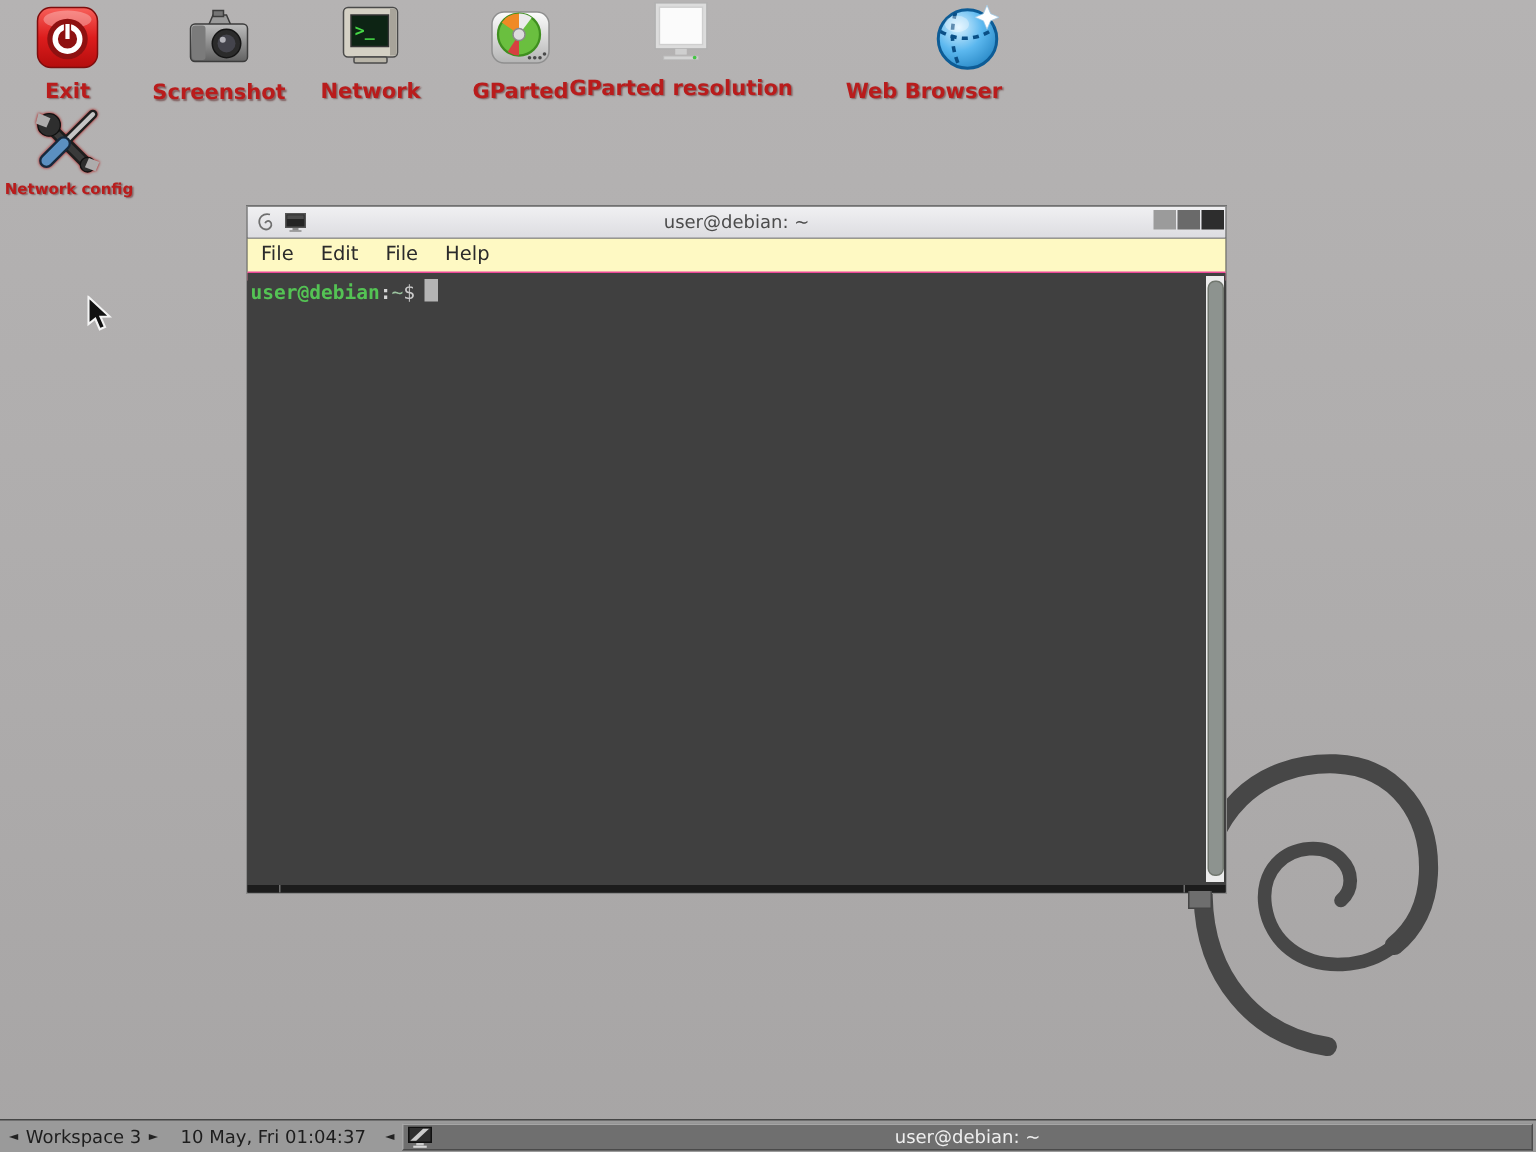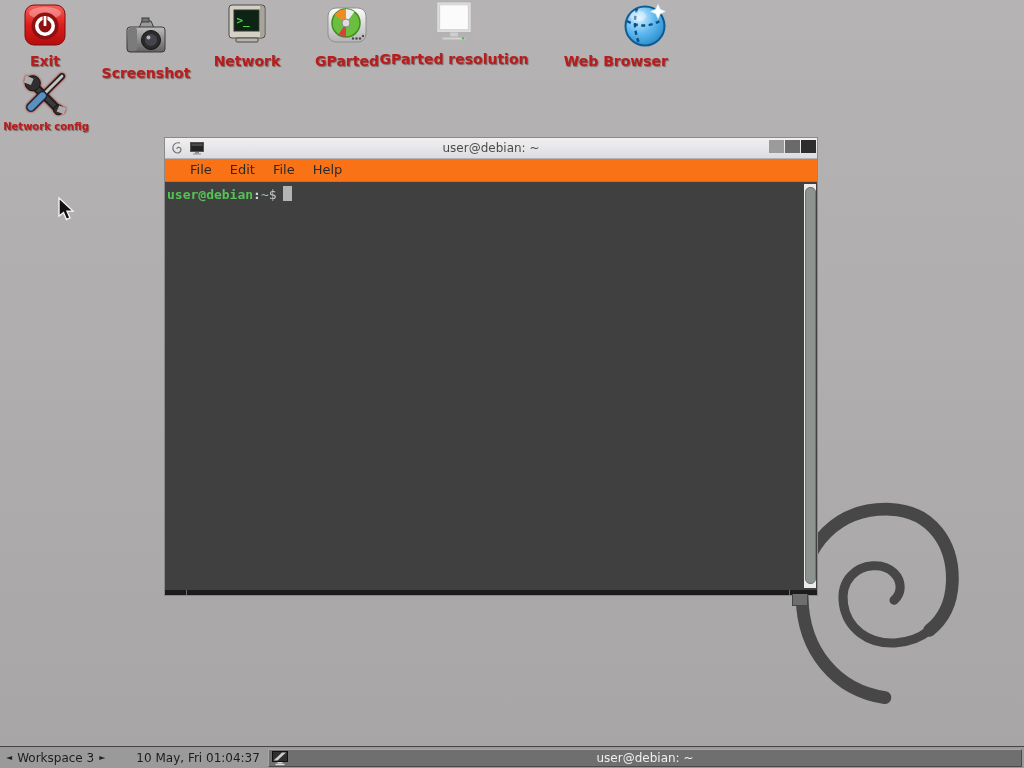--- a/index.html
+++ b/index.html
@@ -19,41 +19,41 @@
   .window{position:absolute;left:164px;top:137px;width:652px;height:457px;z-index:3;
     border:1px solid #8a8a8a;background:#000;}
   .titlebar{height:20px;background:linear-gradient(#f0f0f2,#dddde1);border-bottom:1px solid #b3b3b7;position:relative;display:flex;align-items:center;}
   .tb-icons{display:flex;align-items:center;gap:7px;padding-left:6px;}
   .tb-title{position:absolute;left:0;right:0;text-align:center;font-size:12px;color:#4b4b4b;}
   .tb-btns{position:absolute;right:1px;top:2px;display:flex;gap:1px;}
   .tb-btn{width:15px;height:13px;}
   .btn-min{background:#9b9b9b;}
   .btn-max{background:#6a6a6a;}
   .btn-close{background:#2d2d2d;}
-  .menubar{height:22px;background:#f97316;border-bottom:6px solid #ec4899;display:flex;align-items:center;padding-left:16px;}
+  .menubar{height:22px;background:#fef9c3;border-bottom:6px solid #ec4899;display:flex;align-items:center;padding-left:0;}
   .menu-item{padding:0 9px;font-size:13px;color:#2b2b2b;line-height:22px;}
   .term{position:absolute;left:0;right:0;top:44px;bottom:5px;background:#404040;
     font-family:"DejaVu Sans Mono",monospace;font-size:13px;padding:4px 1px 0 2px;}
   .prompt{white-space:pre;}
   .p-user{color:#54c354;font-weight:bold;}
   .p-colon{color:#d6d6d6;font-weight:bold;}
   .p-path{color:#9cc4a0;}
   .p-dollar{color:#c9c9c9;}
   .cursor-block{display:inline-block;width:9px;height:15px;background:#b4b4b4;margin-left:6px;vertical-align:-2px;}
   .scrollbar{position:absolute;top:2px;bottom:2px;right:1px;width:12px;background:#ececec;}
   .scroll-thumb{position:absolute;left:1px;top:3px;bottom:4px;width:9px;background:#8d938f;border:1px solid #71776f;border-radius:5px;}
   .bottom-strip{position:absolute;left:0;right:0;bottom:0;height:5px;background:#1c1c1c;}
   .notch{position:absolute;top:0;bottom:0;width:1px;background:#6e6e6e;}
   .win-handle{position:absolute;bottom:-11px;left:627px;width:14px;height:11px;background:#6e6e6e;border:1px solid #454545;border-top:none;}
   
   .taskbar{position:absolute;left:0;right:0;bottom:0;height:21px;background:#9a9a9a;border-top:1px solid #454545;z-index:5;
     display:flex;align-items:center;font-size:12px;color:#1d1d1d;}
   .tb-arrow{font-size:8px;color:#222;padding:0 3px;line-height:21px;}
   .ws-label{padding:0 2px;}
-  .clock{margin-left:28px;}
+  .clock{margin-left:12px;}
   .pair{margin-left:10px;display:flex;}
   .tb-winbtn{position:absolute;left:268px;right:2px;top:2px;bottom:1px;background:#6f6f6f;
     border:1px solid #a6a6a6;border-right-color:#4a4a4a;border-bottom-color:#4a4a4a;display:flex;align-items:center;}
   .tb-winbtn .wb-label{position:absolute;left:0;right:0;text-align:center;color:#efefef;font-size:12px;}
   .wb-icon{margin-left:3px;z-index:1;}
   
   .mouse{position:absolute;left:57px;top:197px;z-index:10;pointer-events:none;}
 </style>
 </head>
 <body>
@@ -78,21 +78,21 @@
       <rect x="3" y="3" width="40" height="40" rx="9" fill="url(#pg)" stroke="#7d0d0d"></rect>
       <ellipse cx="23" cy="11" rx="16" ry="6" fill="#ffffff" opacity="0.30"></ellipse>
       <circle cx="23" cy="24" r="13.5" fill="#8e1111"></circle>
       <circle cx="23" cy="24" r="8.2" fill="none" stroke="#ffffff" stroke-width="3.6"></circle>
       <rect x="21.1" y="13.5" width="3.8" height="11" fill="#ffffff" stroke="#8e1111" stroke-width="1"></rect>
     </svg>
   </div>
   <div class="ilabel">Exit</div>
 </div>
 
-<div class="dicon" style="left:86px;top:14px;">
+<div class="dicon" style="left:86px;top:3px;">
   <div class="ibox">
     <svg width="46" height="46" viewBox="0 0 46 46">
       <defs>
           <linearGradient id="cg" x1="0" y1="0" x2="0" y2="1">
         <stop offset="0" stop-color="#bdbdbd"></stop>
             <stop offset="1" stop-color="#616161"></stop>
       </linearGradient>
         </defs>
       <path d="M16,14 l3,-7 h9 l3,7 z" fill="#9a9a9a" stroke="#3c3c3c"></path>
       <rect x="19" y="4" width="7" height="4" fill="#757575" stroke="#3c3c3c"></rect>

